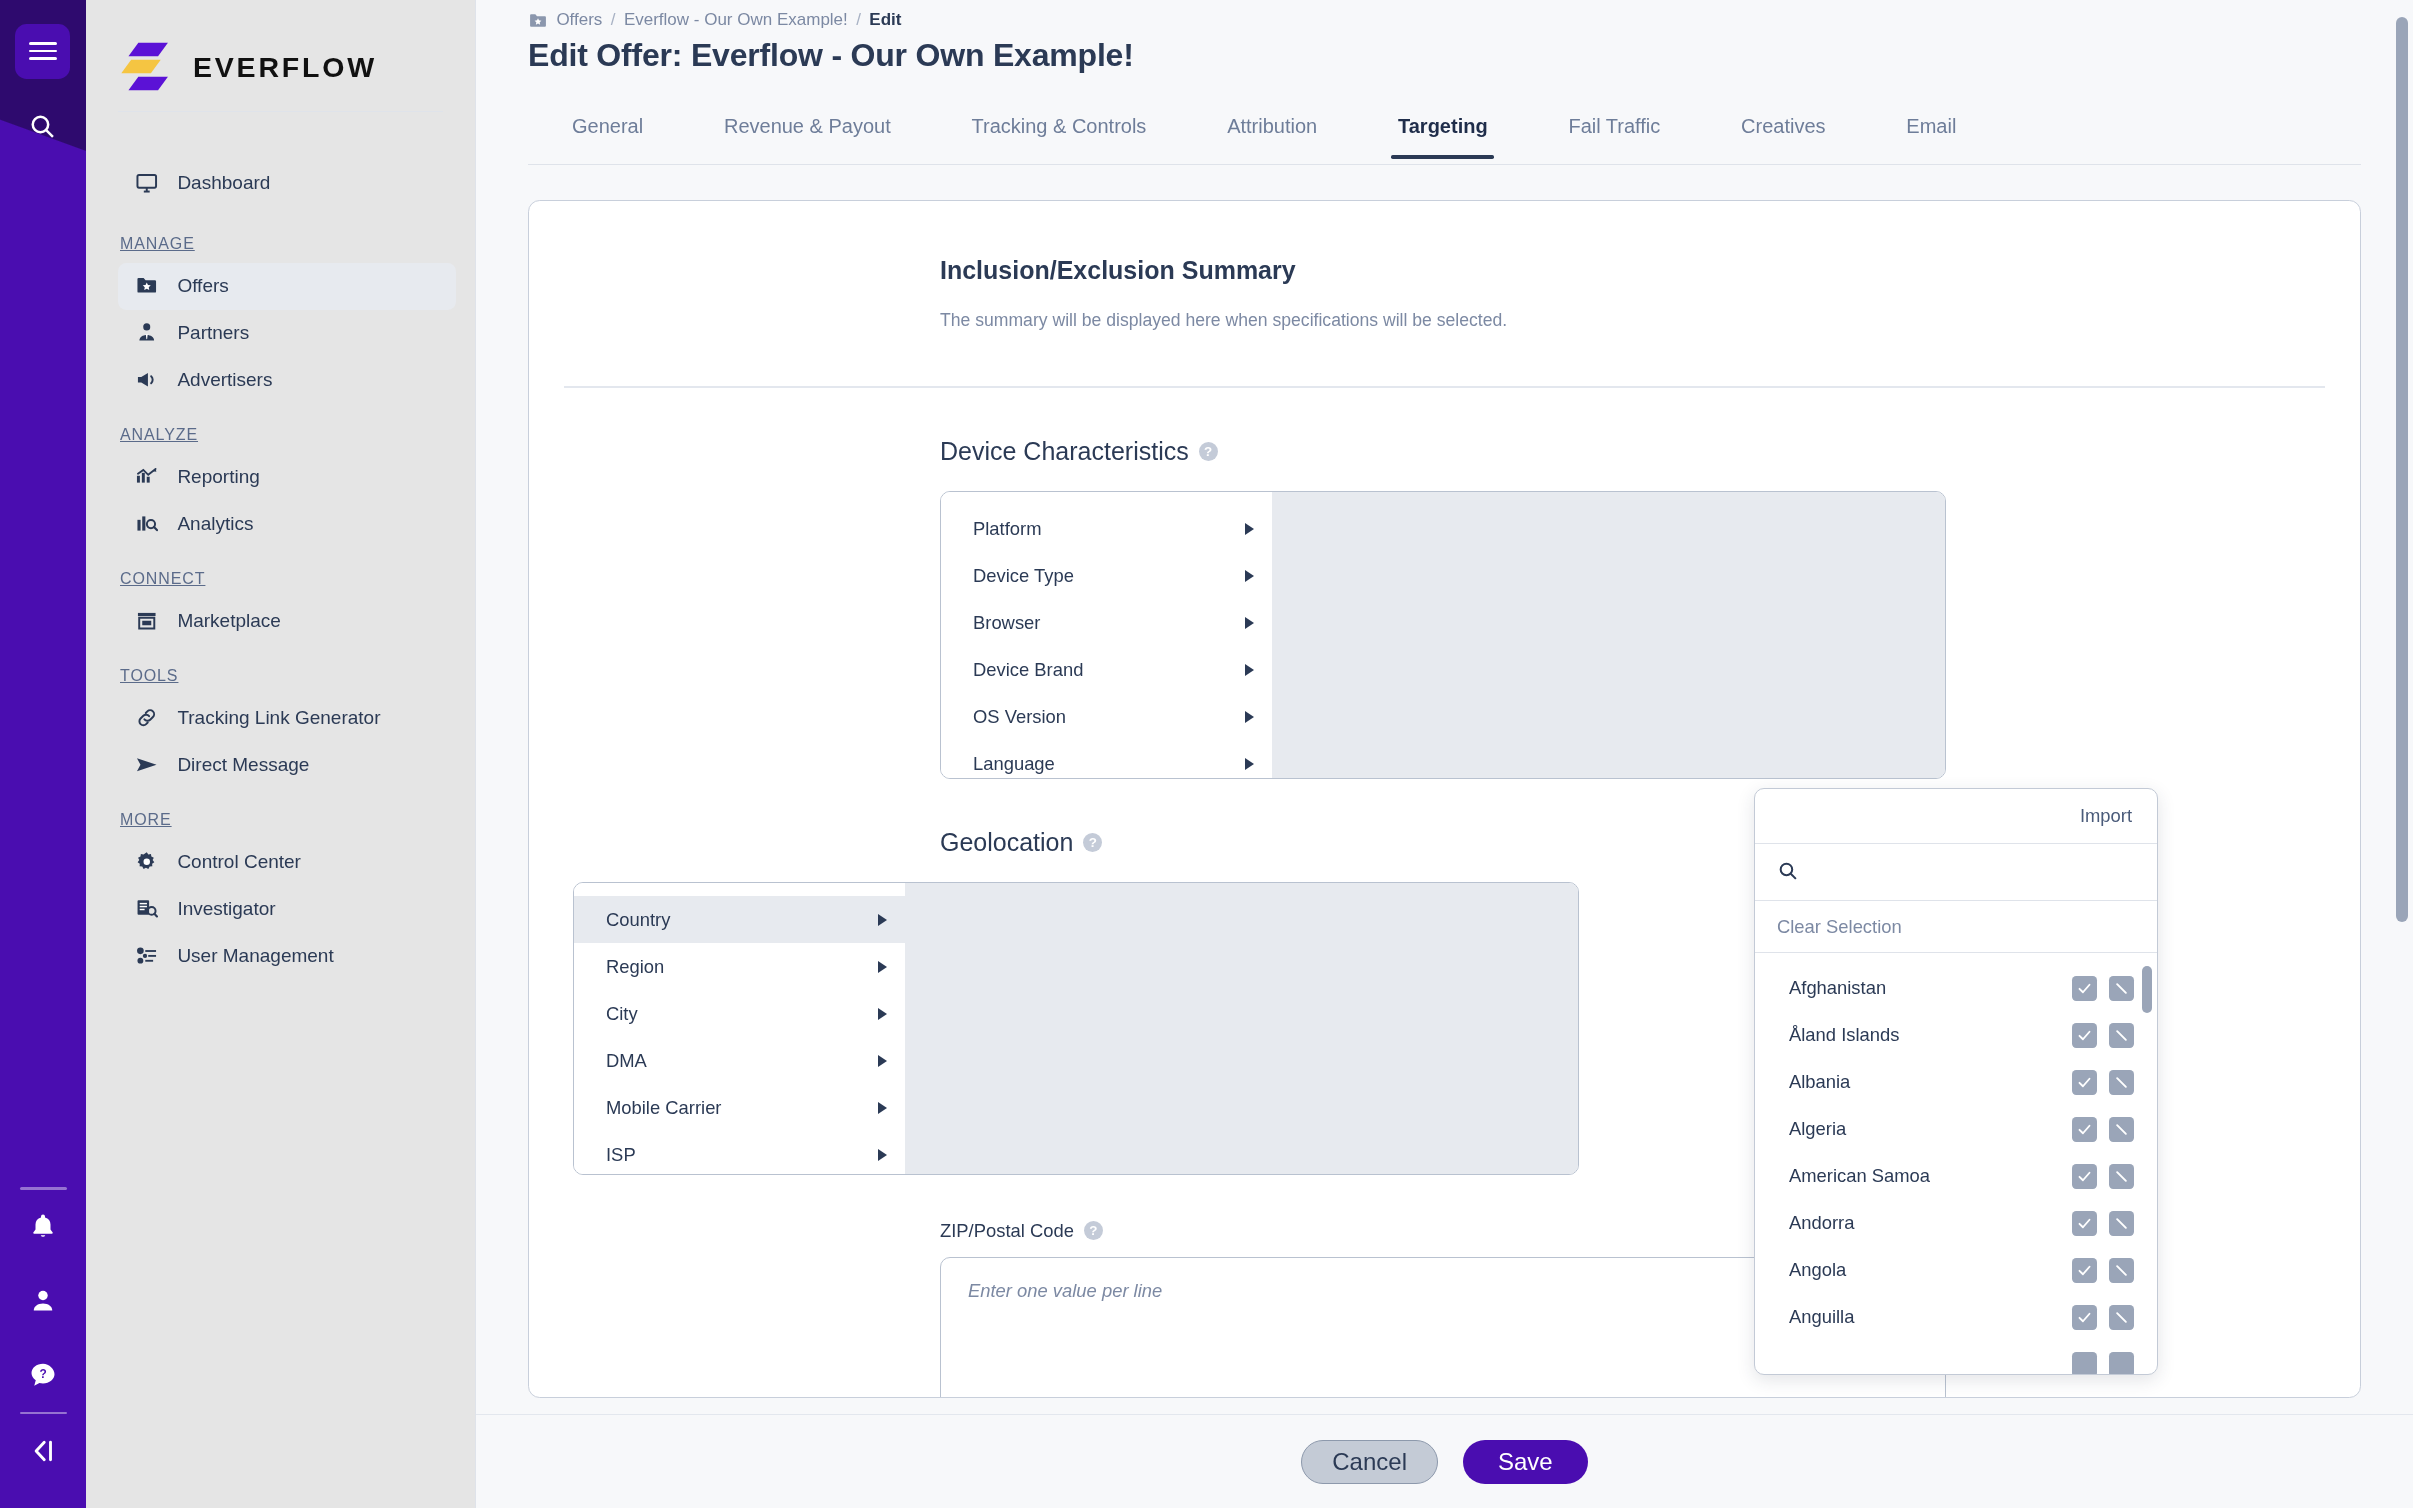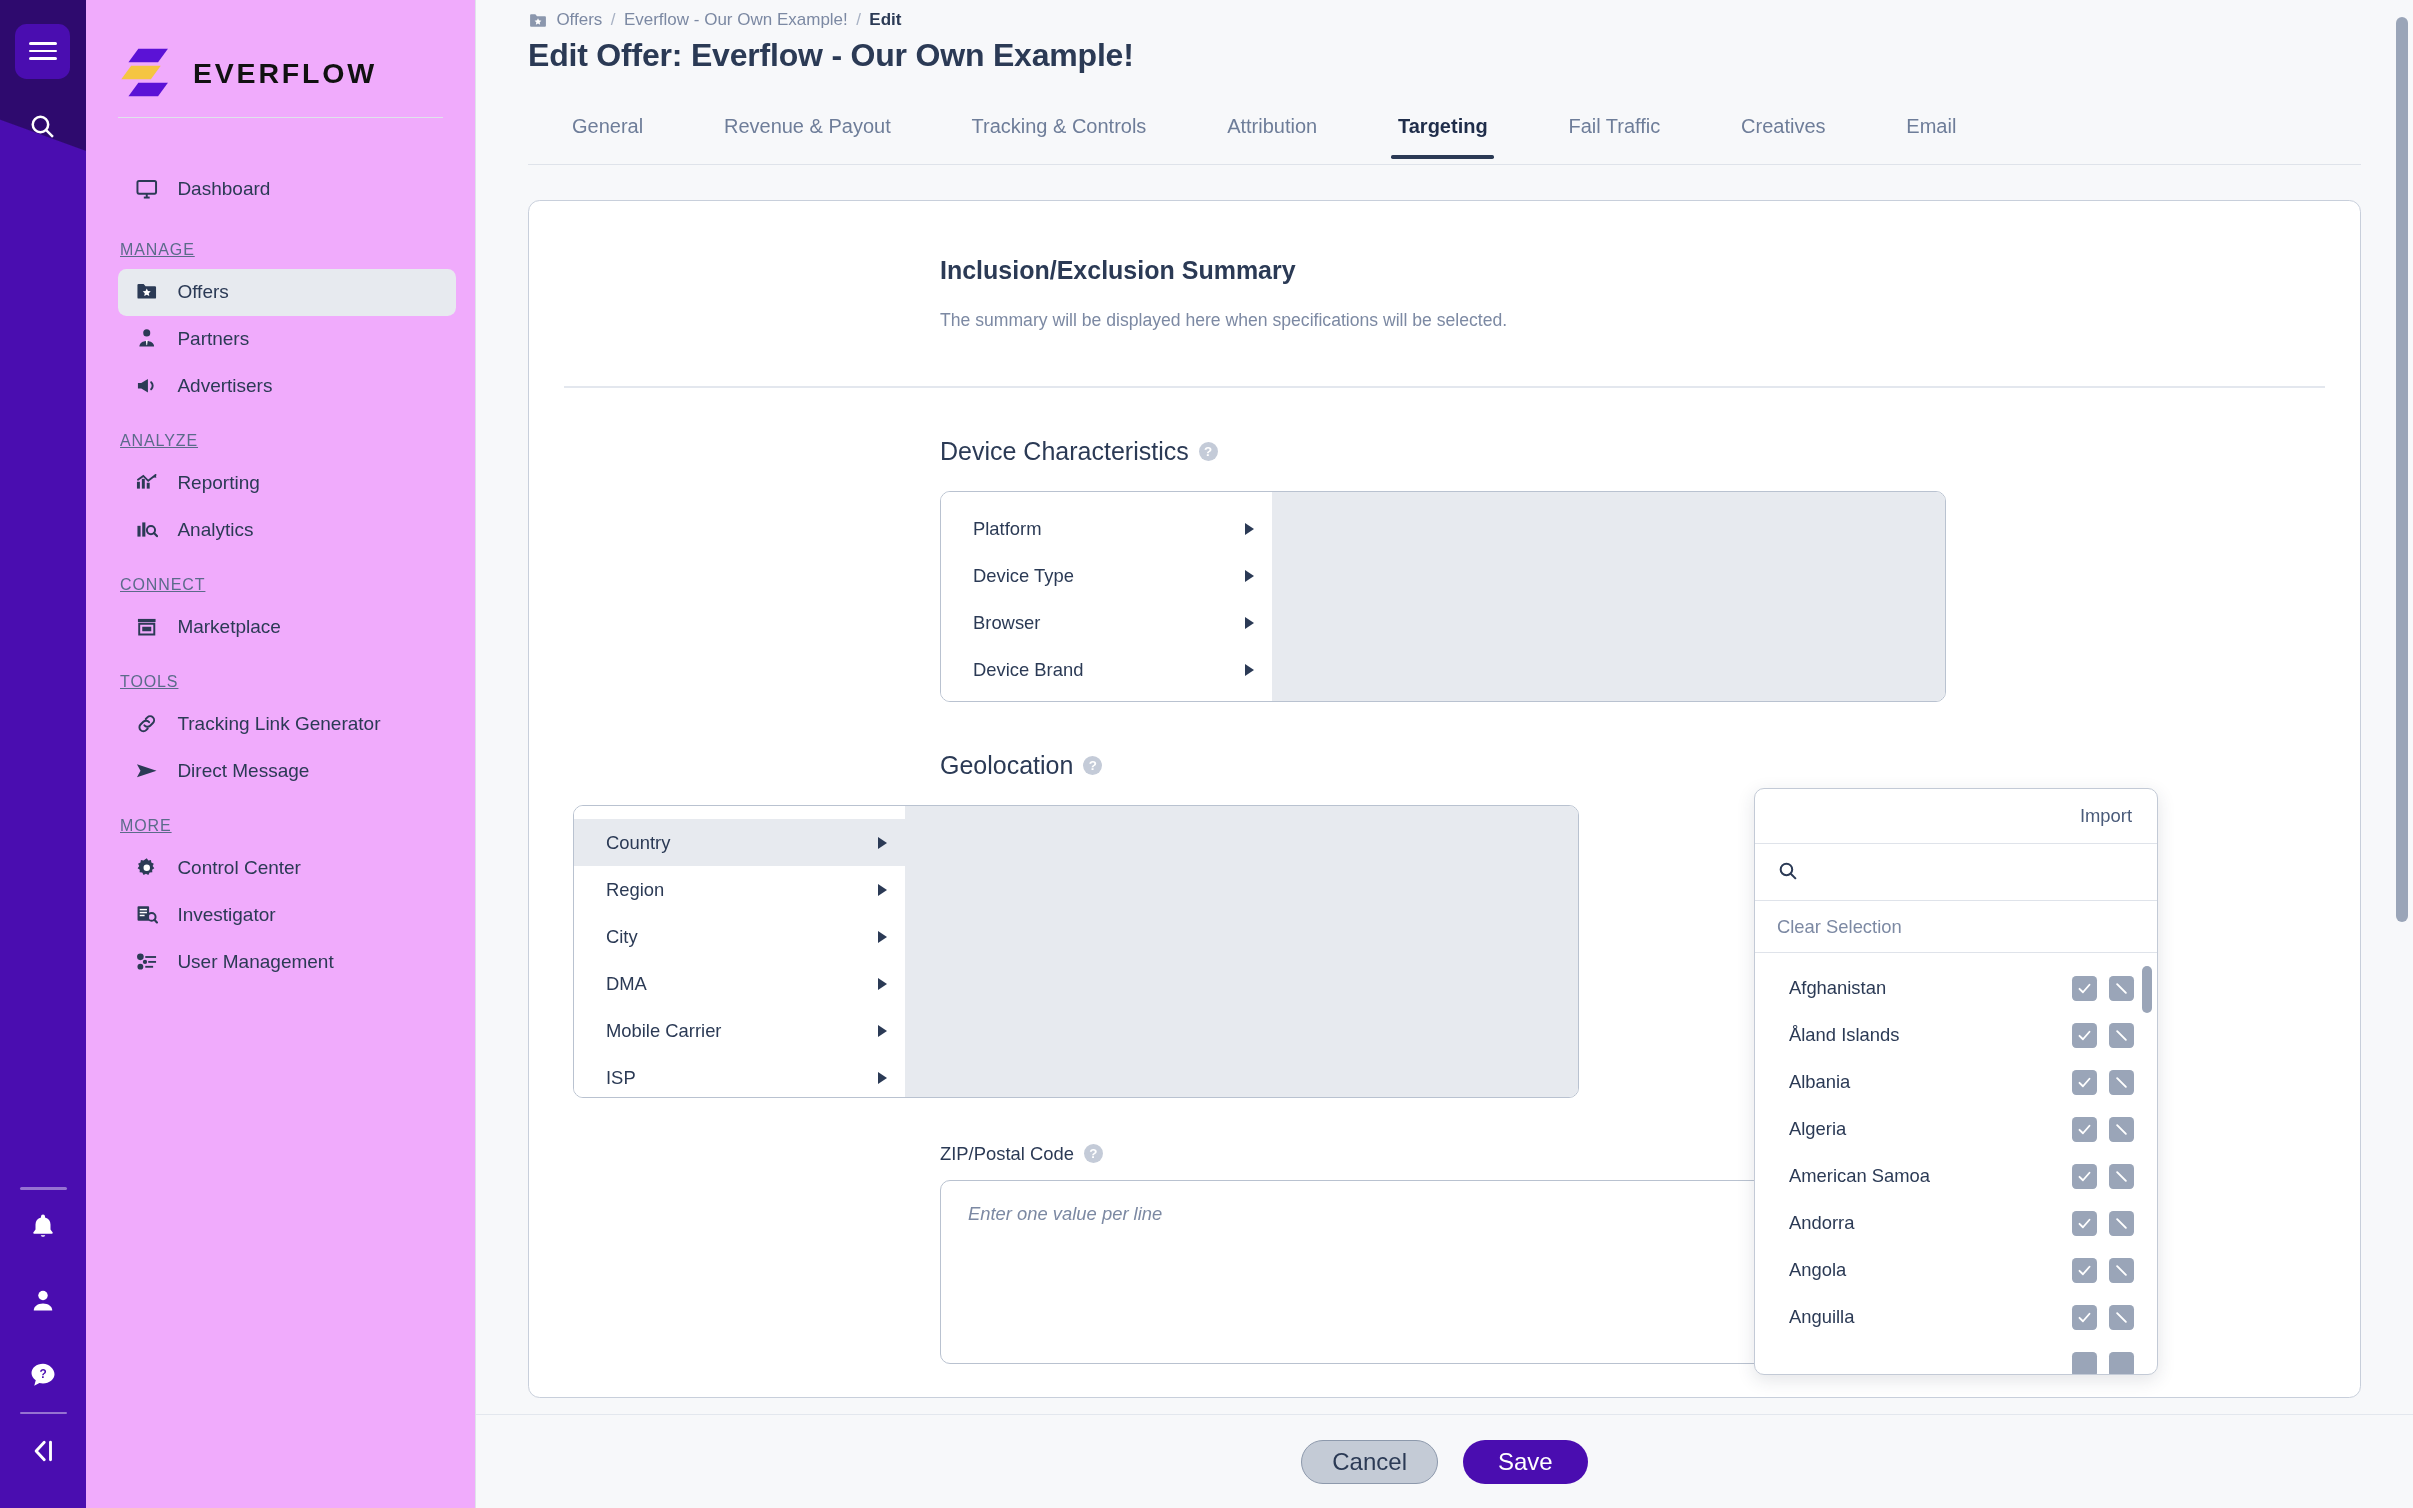--- a/index.html
+++ b/index.html
@@ -81,23 +81,23 @@
     align-items: center;
     justify-content: center;
     cursor: pointer;
   }
 
   
   .nav {
     width: 390px;
     flex: 0 0 390px;
     height: 1508px;
-    background: #f0abfc;
+    background: #e5e5e5;
     border-right: 0.8px solid #dfe3ea;
-    padding-top: 12px;
+    padding-top: 6px;
     position: relative;
   }
   .brand {
     display: flex;
     align-items: center;
     gap: 20px;
     padding: 30px 0 0 32px;
     height: 92px;
   }
   .brand-logo { width: 55px; height: 52px; }
@@ -249,21 +249,21 @@
     display: flex;
     align-items: center;
     justify-content: center;
     cursor: pointer;
   }
 
   
   .picker {
     margin: 25px 0 0 411px;
     width: 1006px;
-    height: 211px;
+    height: 288px;
     border: 0.8px solid #b9c2d0;
     border-radius: 10px;
     display: flex;
     overflow: hidden;
     background: #ffffff;
   }
   .picker.tall { height: 293px; margin-left: 44px; }
   .picker-left {
     width: 331px;
     flex: 0 0 331px;

